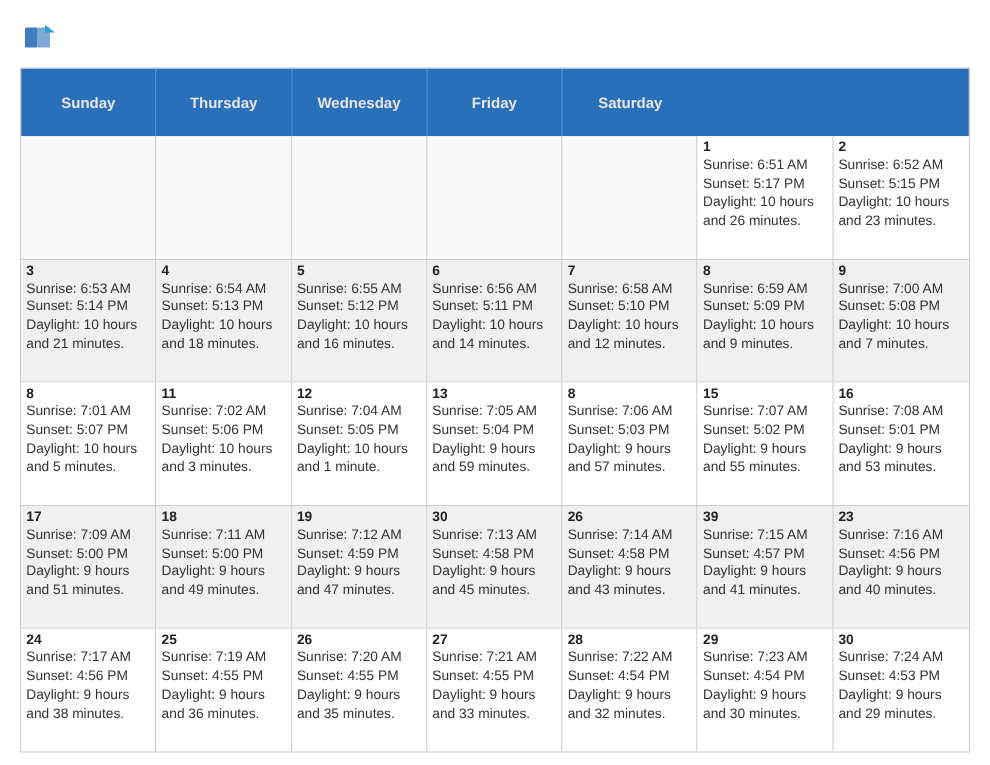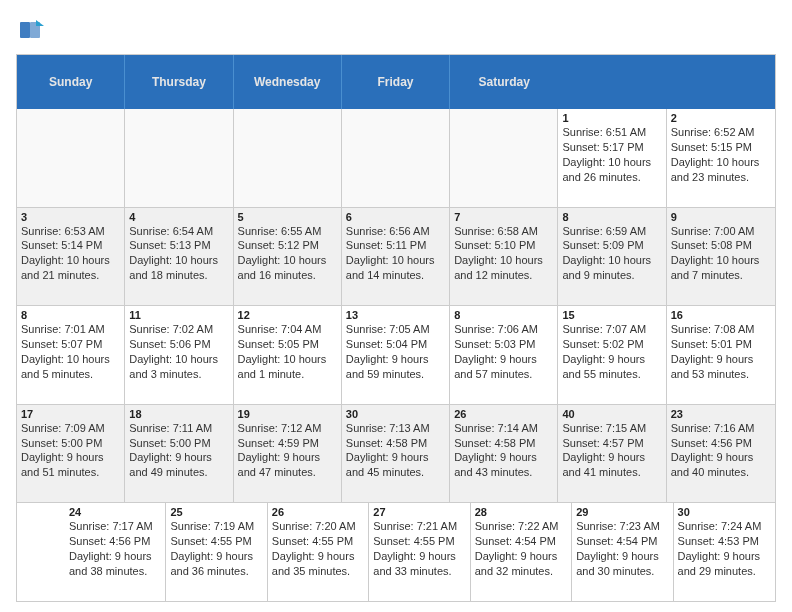--- a/index.html
+++ b/index.html
@@ -85,21 +85,21 @@
       flex: 1;
       display: flex;
       flex-direction: column;
     }
     .cal-row {
       display: grid;
       grid-template-columns: repeat(7, 1fr);
       flex: 1;
       border-bottom: 1px solid #ccc;
     }
-    .cal-row:last-child { border-bottom: none; margin-left: 48px; }
+    .cal-row:last-child { border-bottom: none; }
     .cal-cell {
       border-right: 1px solid #ccc;
       padding: 3px 4px;
       font-size: 9.5px;
       color: #333;
       background: #fff;
       vertical-align: top;
     }
     .cal-cell:last-child { border-right: none; }
     .cal-cell.empty { background: #f9f9f9; }
@@ -241,21 +241,21 @@
           </div>
           <div class="cal-cell shaded">
             <span class="day-num">30</span>
             <div class="cell-text">Sunrise: 7:13 AM<br>Sunset: 4:58 PM<br>Daylight: 9 hours<br>and 45 minutes.</div>
           </div>
           <div class="cal-cell shaded">
             <span class="day-num">26</span>
             <div class="cell-text">Sunrise: 7:14 AM<br>Sunset: 4:58 PM<br>Daylight: 9 hours<br>and 43 minutes.</div>
           </div>
           <div class="cal-cell shaded">
-            <span class="day-num">40</span>
+            <span class="day-num">39</span>
             <div class="cell-text">Sunrise: 7:15 AM<br>Sunset: 4:57 PM<br>Daylight: 9 hours<br>and 41 minutes.</div>
           </div>
           <div class="cal-cell shaded">
             <span class="day-num">23</span>
             <div class="cell-text">Sunrise: 7:16 AM<br>Sunset: 4:56 PM<br>Daylight: 9 hours<br>and 40 minutes.</div>
           </div>
         </div>
         <div class="cal-row">
           <div class="cal-cell">
             <span class="day-num">24</span>

